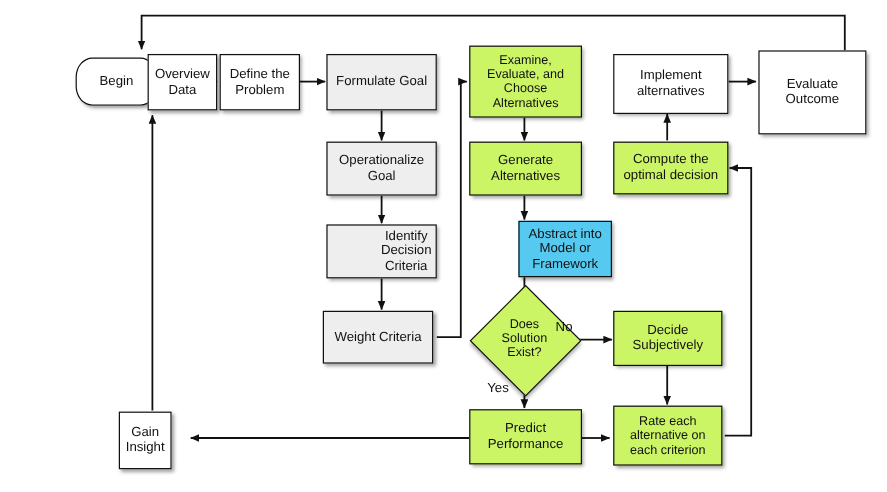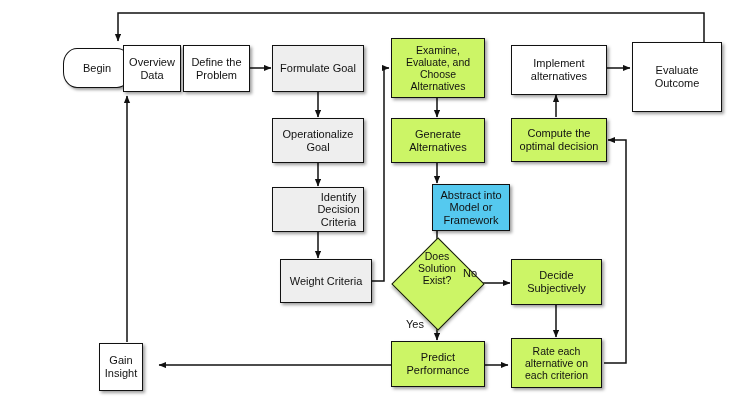--- a/index.html
+++ b/index.html
@@ -24,21 +24,21 @@
   .n-blue{background:#55c9ef;}
 
   .n-terminal{border-radius:14px/16px;background:#ffffff;margin-left:45px;}
 
   .diamond{position:absolute;z-index:3;}
   .diamond .dshape{position:absolute;left:0;top:0;width:100%;height:100%;
         background:#ccf566;border:1px solid #111;
         transform:rotate(45deg);
         box-shadow:2px 2px 3px rgba(0,0,0,0.30);}
   .diamond .dtext{position:absolute;left:0;top:0;width:100%;height:100%;
-        display:flex;align-items:flex-start;justify-content:center;
+        display:flex;align-items:center;justify-content:center;
         text-align:center;line-height:1.12;z-index:2;color:#111;}
 
   .edgelabel{position:absolute;z-index:4;color:#111;
              font-size:11px;background:transparent;white-space:nowrap;}
 </style>
 </head>
 <body>
 
 <div id="canvas">
 
@@ -109,21 +109,21 @@
   </div>
 
   <div class="node n-gray" style="left:272px;top:118px;width:92px;height:45px;font-size:11px;">
     <span class="lbl">Operationalize<br>Goal</span>
   </div>
 
   <div class="node n-gray" style="left:272px;top:187px;width:92px;height:45px;font-size:11px;padding-left:41px;">
     <span class="lbl">Identify Decision<br>Criteria</span>
   </div>
 
-  <div class="node n-gray" style="left:280px;top:259px;width:92px;height:44px;font-size:11px;">
+  <div class="node n-gray" style="left:269px;top:259px;width:92px;height:44px;font-size:11px;">
     <span class="lbl">Weight Criteria</span>
   </div>
 
   <div class="node n-green" style="left:391px;top:38px;width:94px;height:60px;font-size:10.5px;">
     <span class="lbl">Examine,<br>Evaluate, and<br>Choose<br>Alternatives</span>
   </div>
 
   <div class="node n-green" style="left:391px;top:118px;width:94px;height:45px;font-size:11px;">
     <span class="lbl">Generate<br>Alternatives</span>
   </div>

